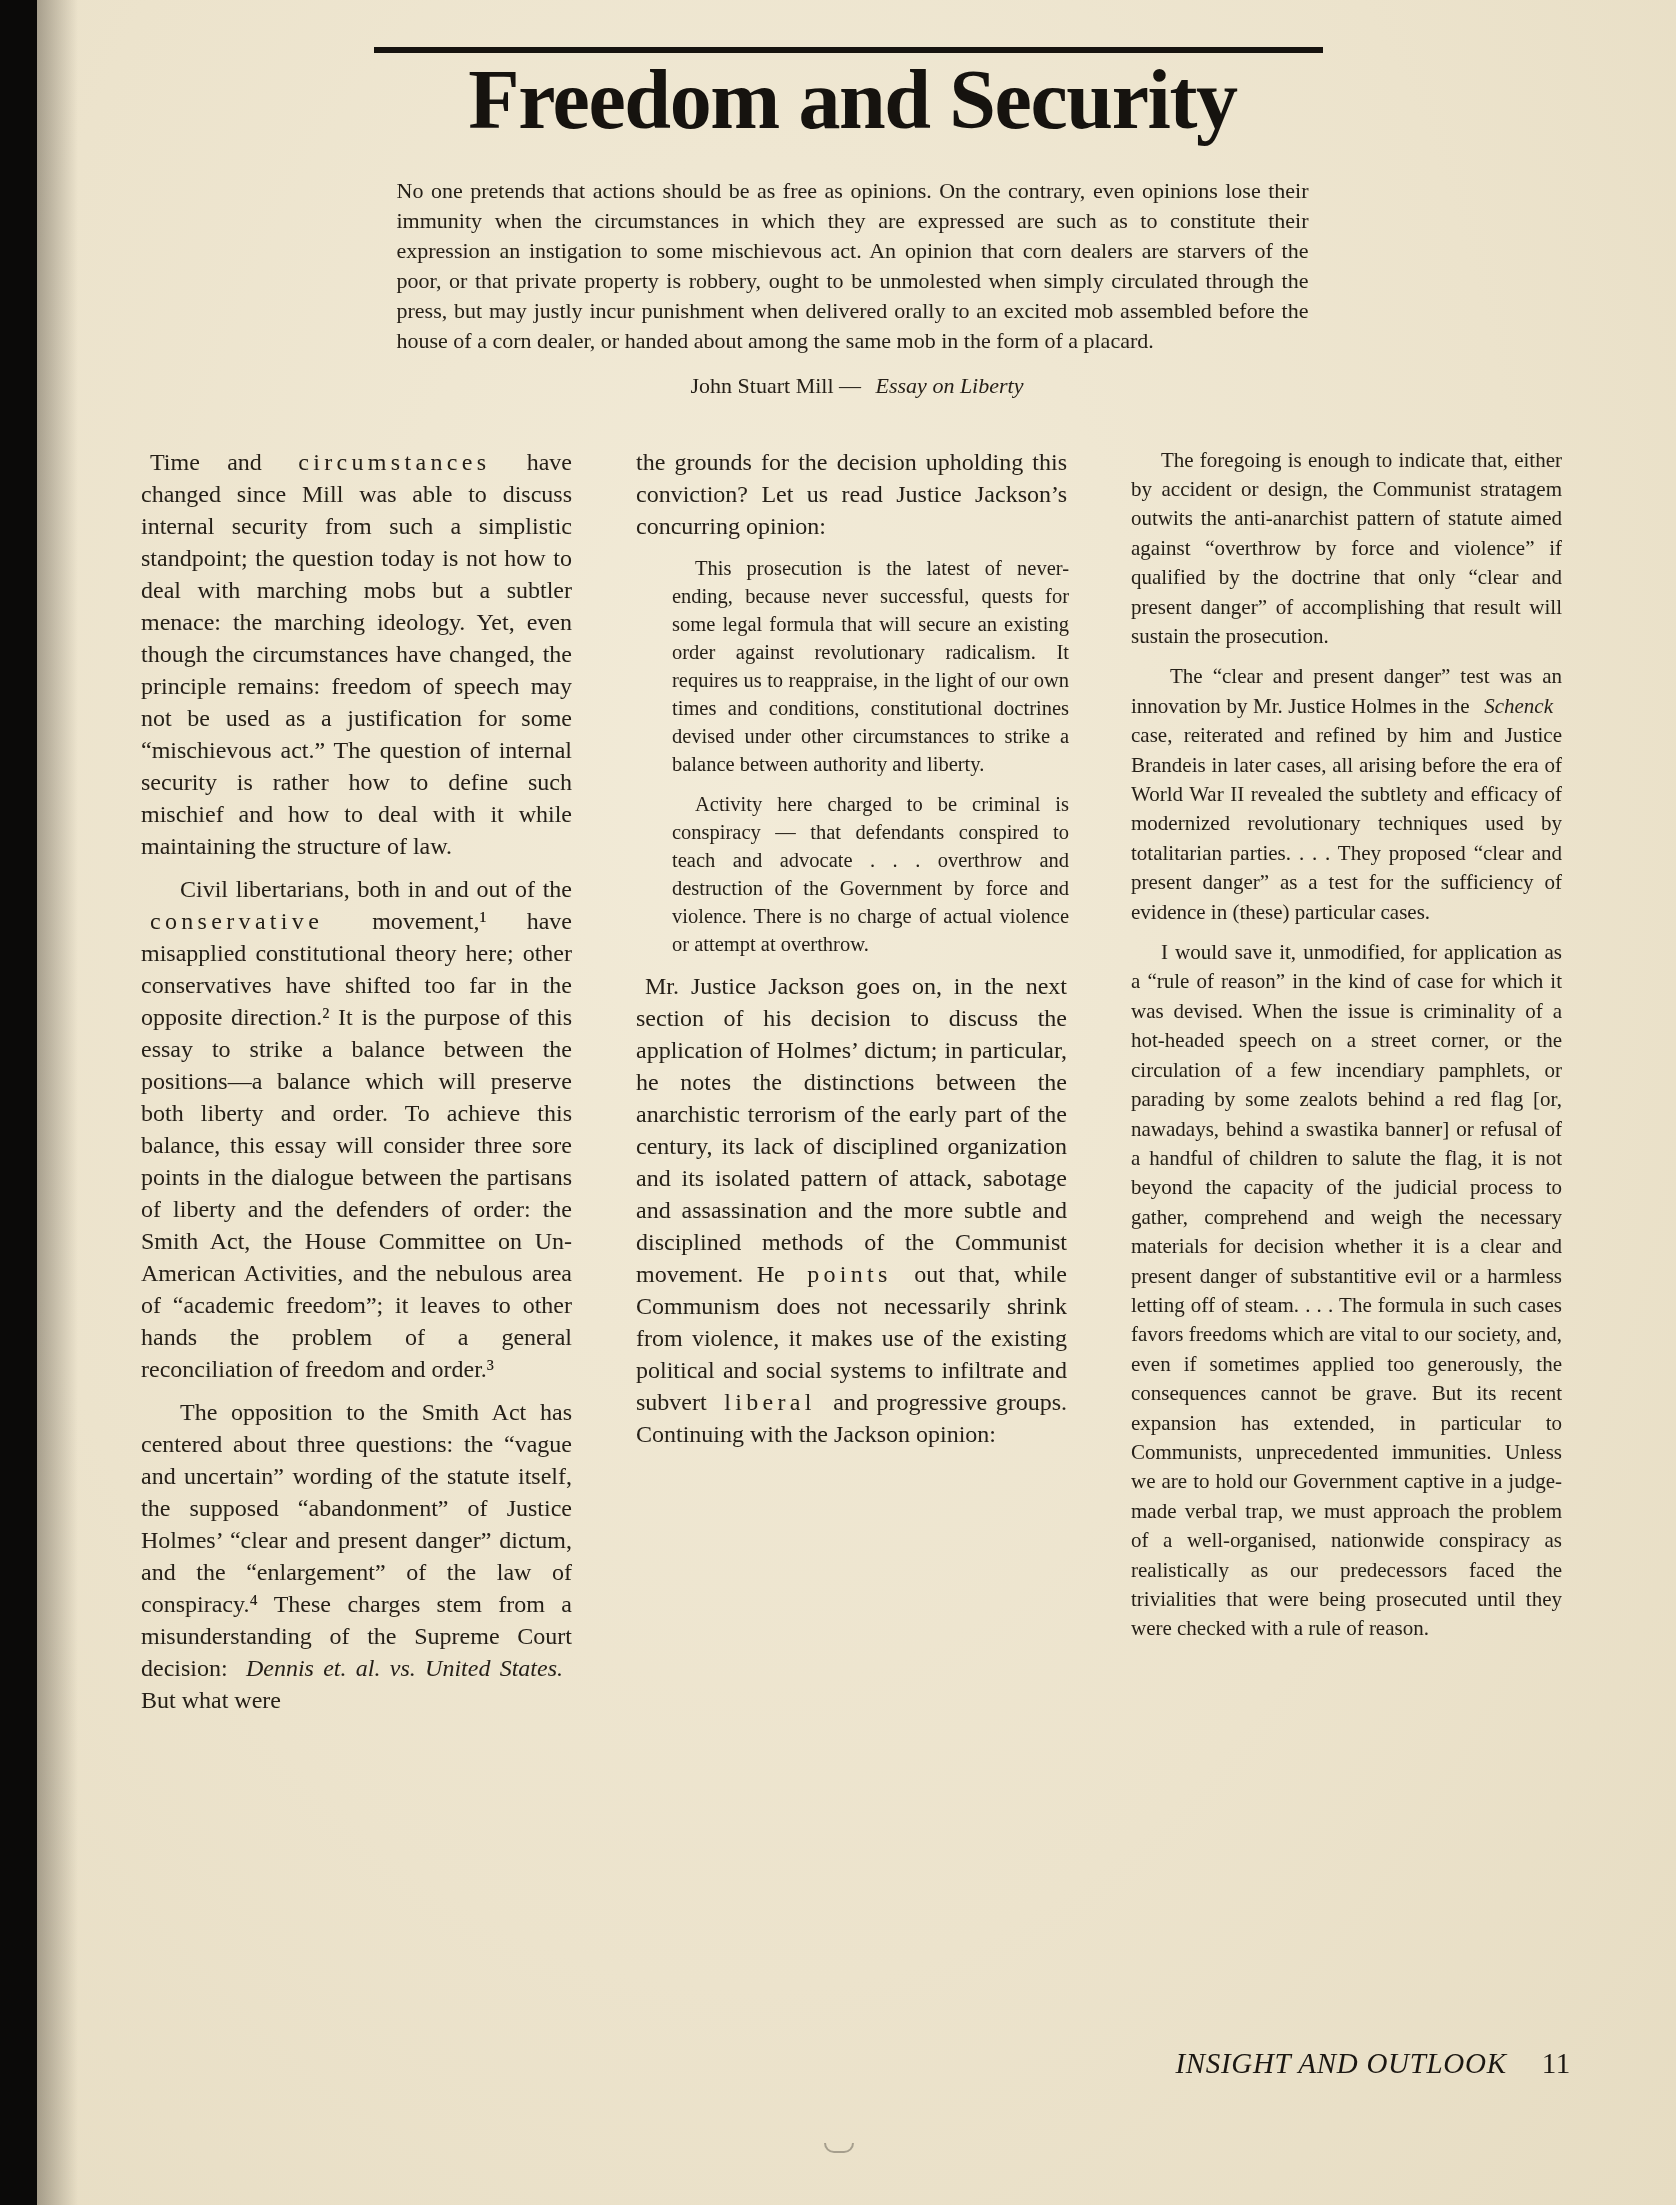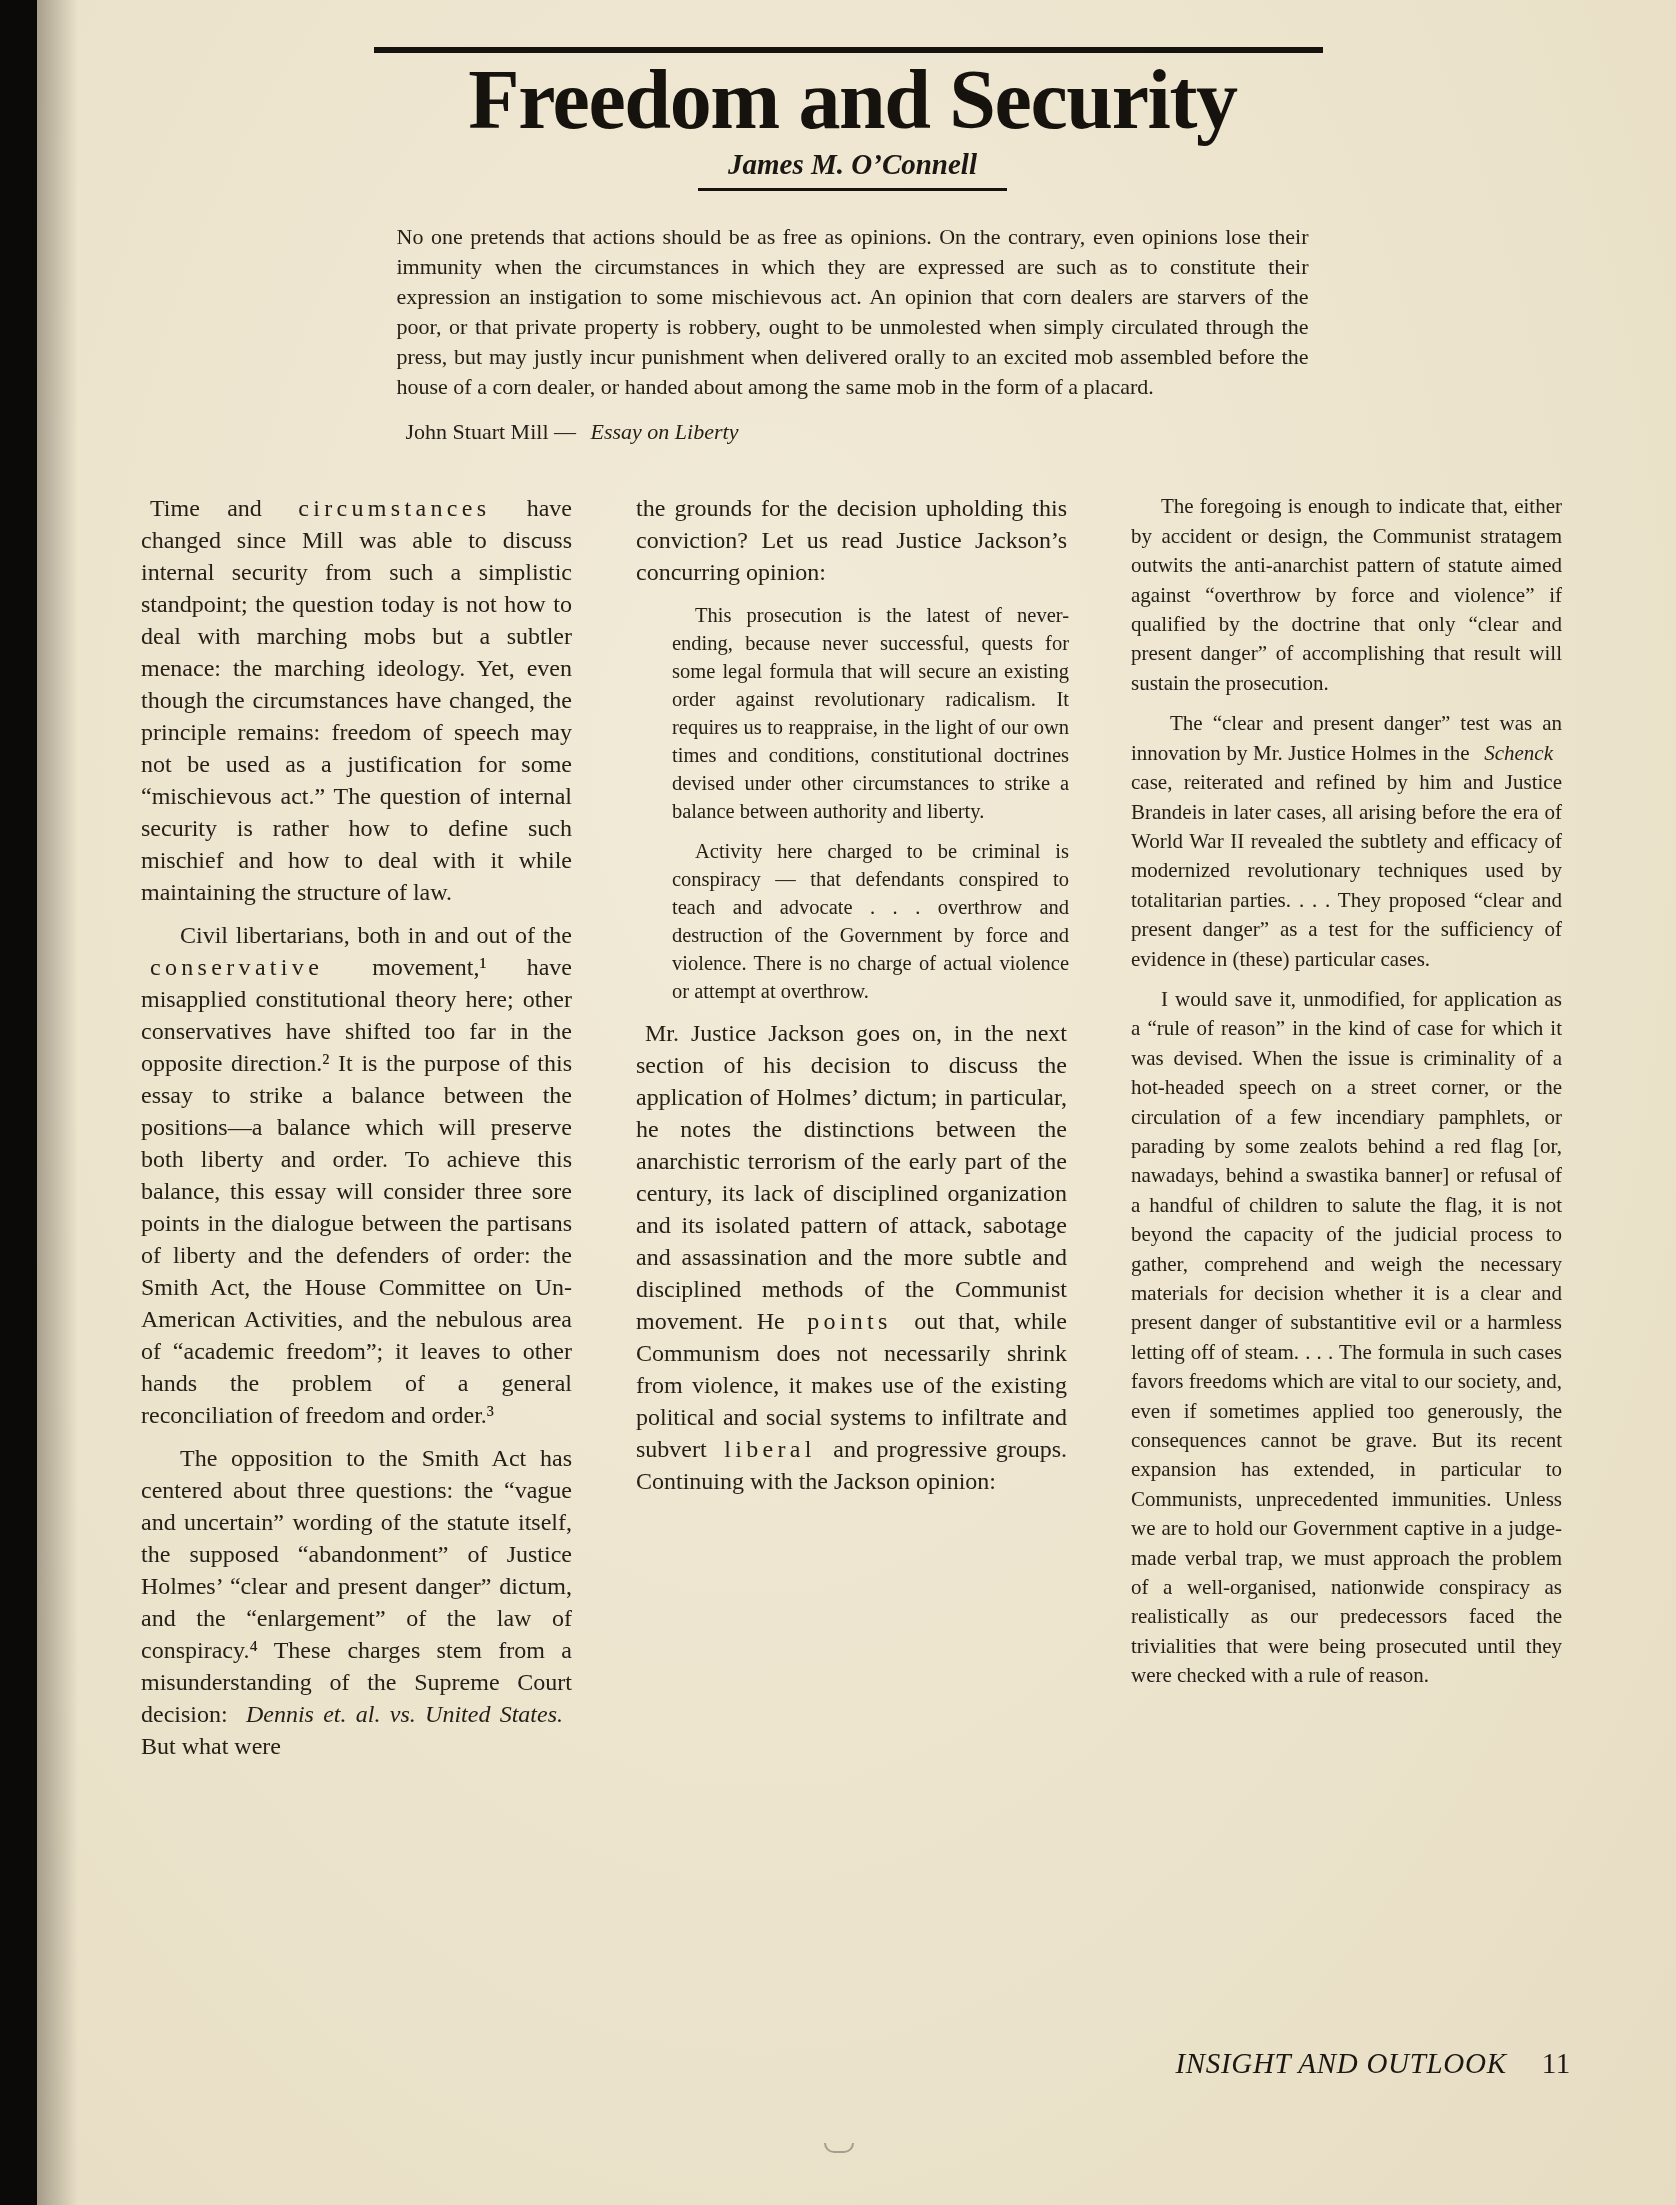--- a/index.html
+++ b/index.html
@@ -67,21 +67,21 @@
   .epigraph {
     width: 921px;
     margin: 16px auto;
     font-size: 22px;
     line-height: 30px;
     text-align: justify;
   }
   .attribution {
     width: 921px;
     margin: 0 auto 0;
-    text-align: left;
+    text-align: center;
     font-size: 22px;
     line-height: 27px;
   }
 
   
   .columns {
     display: flex;
     gap: 42px;
     margin-top: 47px;
   }
@@ -130,23 +130,20 @@
 <div class="page">
 
   <div class="spine"></div>
   <div class="spine-fade"></div>
 
   <div class="content">
 
     <header>
       <div class="title-rule"></div>
       <h1 class="title">Freedom and Security</h1>
-      <div class="byline-wrap">
-        <span class="byline">James M. O’Connell</span>
-      </div>
     </header>
 
     <section class="epigraph-block">
       <p class="epigraph">No one pretends that actions should be as free as opinions. On the contrary, even opinions lose their immunity when the circumstances in which they are expressed are such as to constitute their expression an instigation to some mischievous act. An opinion that corn dealers are starvers of the poor, or that private property is robbery, ought to be unmolested when simply circulated through the press, but may justly incur punishment when delivered orally to an excited mob assembled before the house of a corn dealer, or handed about among the same mob in the form of a placard.</p>
       <p class="attribution"><span>John Stuart Mill — </span><span class="it">Essay on Liberty</span></p>
     </section>
 
     <section class="columns">
 
       <div class="col col-a">

